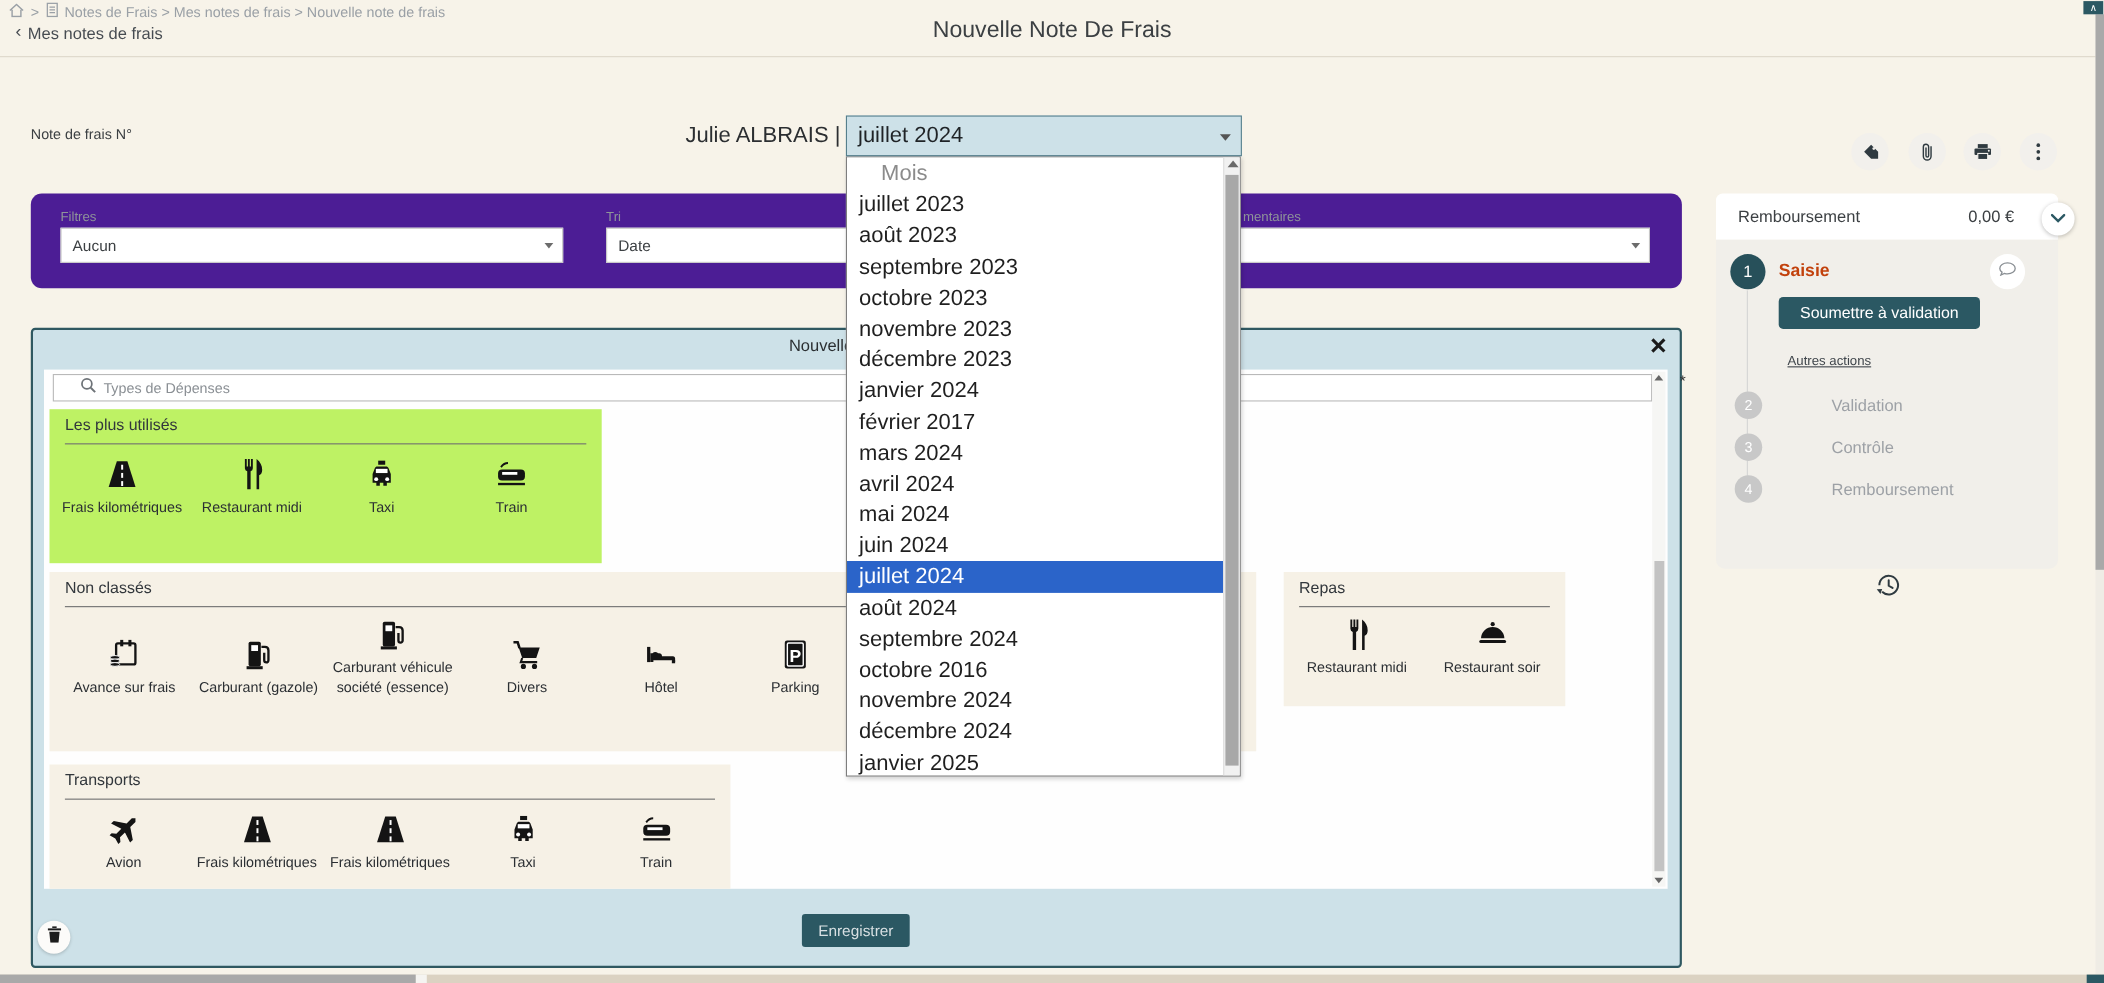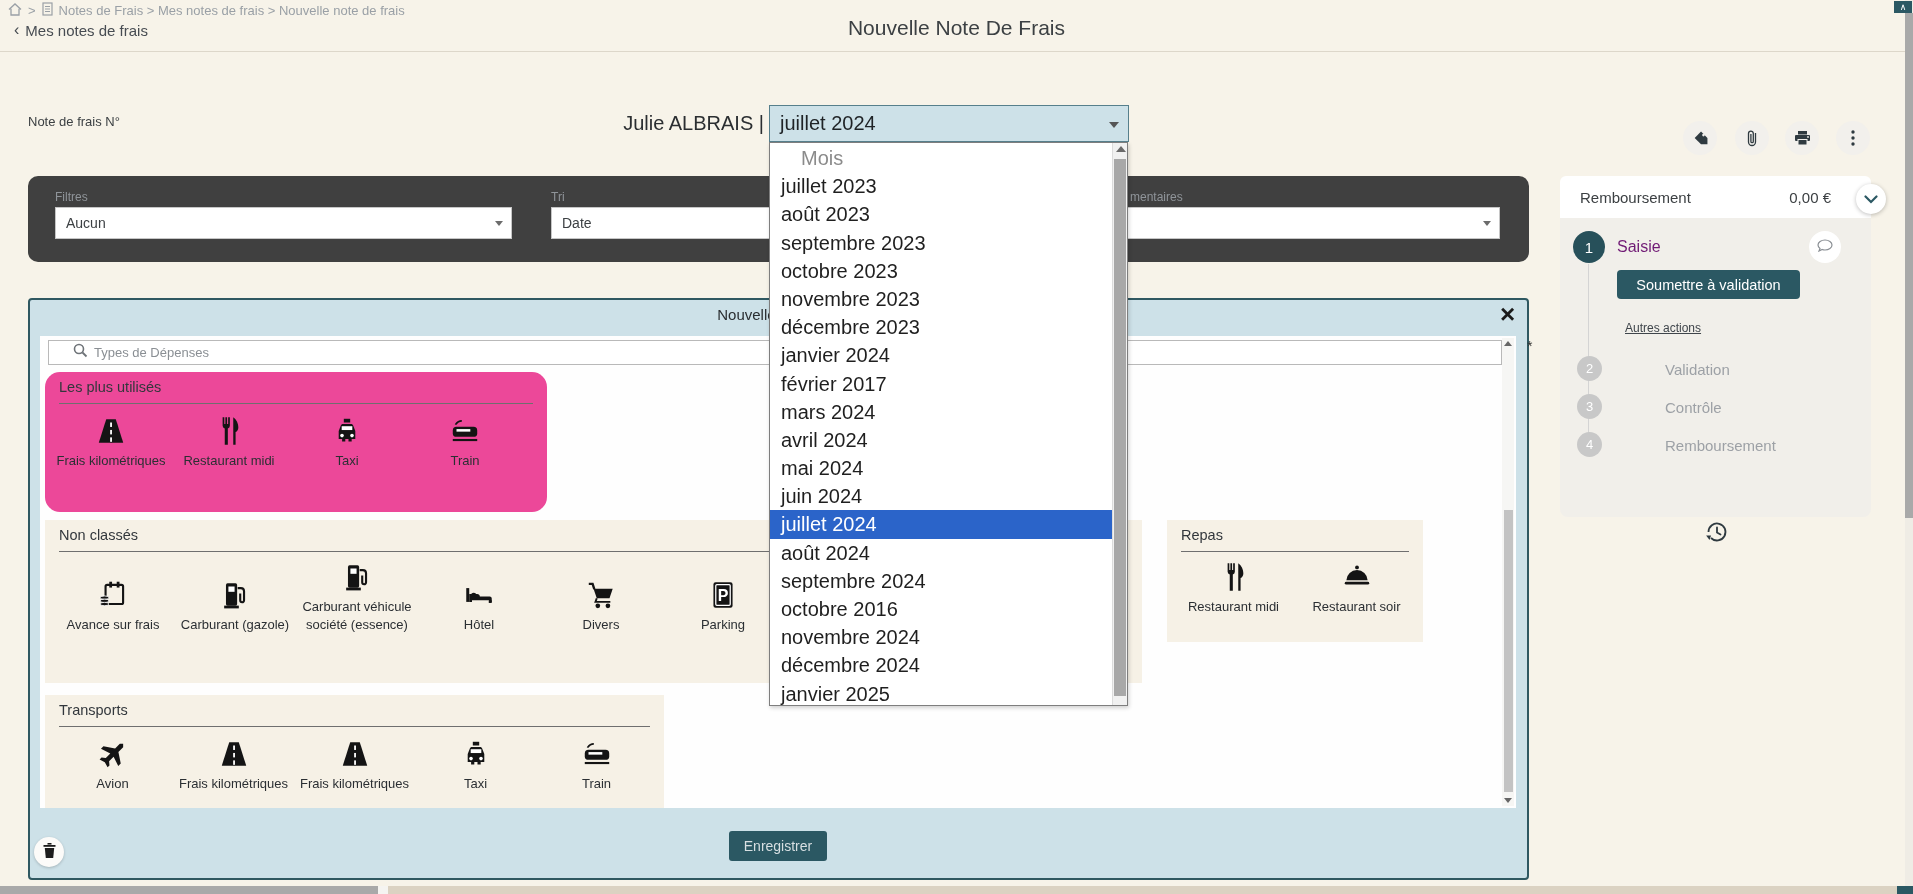--- a/index.html
+++ b/index.html
@@ -27,53 +27,53 @@
   .dd-option.selected { background:#2b64c9; color:#fff; }
   .dd-scroll { position:absolute; right:0; top:0; width:15px; height:100%; background:#f1f1f1; border-left:1px solid #dcdcdc; }
   .dd-scroll .btn-up { position:absolute; top:3px; left:3px; width:0; height:0; border-left:5px solid transparent; border-right:5px solid transparent; border-bottom:6px solid #6a6a6a; }
   .dd-scroll .thumb { position:absolute; left:1px; top:16px; width:12px; height:537px; background:#a8a8a8; }
 
   
   .chip { width:34px; height:34px; border-radius:50%; background:#f2f0ec; display:flex; align-items:center; justify-content:center; cursor:pointer; }
   .chip svg { display:block; }
 
   
-  .filter-bar { left:28px; top:176px; width:1501px; height:86px; background:#404040; border-radius:10px; }
+  .filter-bar { left:28px; top:176px; width:1501px; height:86px; background:#4c1d95; border-radius:10px; }
   .f-label { position:absolute; font-size:12px; color:#8f9499; }
   .f-select { position:absolute; height:32px; background:#fff; border:1px solid #c6c6c6; display:flex; align-items:center; padding:0 10px; font-size:14px; color:#3c4043; cursor:pointer; }
   .f-select .arrow { position:absolute; right:8px; top:13px; width:0; height:0; border-left:4.5px solid transparent; border-right:4.5px solid transparent; border-top:5.5px solid #6c6c6c; }
 
   
   .rp-header { left:1560px; top:176px; width:311px; height:42px; background:#fff; border-radius:6px 6px 0 0; display:flex; align-items:center; }
   .rp-title { margin-left:20px; font-size:15px; color:#3c4043; }
   .rp-amount { position:absolute; right:40px; font-size:15px; color:#3c4043; }
   .rp-collapse { left:1856px; top:184px; width:30px; height:30px; border-radius:50%; background:#fff; box-shadow:0 1px 4px rgba(0,0,0,.25); display:flex; align-items:center; justify-content:center; cursor:pointer; z-index:5; }
   .rp-body { left:1560px; top:218px; width:311px; height:299px; background:#f1efea; border-radius:0 0 8px 8px; }
   .step-line { left:1588px; top:264px; width:1px; height:172px; background:#d4d4d4; }
   .step-circle { border-radius:50%; color:#fff; display:flex; align-items:center; justify-content:center; }
   .sc-active { left:1573px; top:231px; width:32px; height:32px; background:#27505a; font-size:15px; }
   .sc-idle { width:25px; height:25px; background:#c8c8c8; font-size:13px; }
-  .step-label-active { left:1617px; top:238px; font-size:16px; font-weight:normal; color:#701a75; }
+  .step-label-active { left:1617px; top:238px; font-size:16px; font-weight:bold; color:#c2410c; }
   .step-label-idle { font-size:15px; color:#9da1a6;margin-left:48px; }
   .comment-btn { left:1809px; top:231px; width:32px; height:32px; border-radius:50%; background:#fff; display:flex; align-items:center; justify-content:center; cursor:pointer; }
   .submit-btn { left:1617px; top:270px; width:183px; height:29px; background:#2b5863; border-radius:4px; color:#fff; font-size:14.5px; display:flex; align-items:center; justify-content:center; cursor:pointer; }
   .autres { left:1625px; top:321px; font-size:12px; color:#3f454b; text-decoration:underline; cursor:pointer; }
 
   
   .modal { left:28px; top:298px; width:1501px; height:582px; background:#cde1e8; border:2px solid #2f5861; border-radius:4px; }
   .m-title { left:28px; top:306px; width:1501px; text-align:center; font-size:15px; color:#2a2e31; }
   .m-close { left:1500px; top:301px; font-size:26px; font-weight:bold; color:#1a1a1a; cursor:pointer; line-height:1; z-index:20; }
   .m-body { left:40px; top:336px; width:1476px; height:472px; background:#fefefe; overflow:hidden; }
   .search-box { left:48px; top:340px; width:1454px; height:25px; background:#fff; border:1px solid #b9b9b9; display:flex; align-items:center;padding-left:17px; }
   .search-box input { border:none; outline:none; flex:1; font-size:13px; color:#3c4043; font-family:"Liberation Sans",sans-serif; background:transparent; }
   .search-box input::placeholder { color:#8a8f94; }
   .req-star { left:1527px; top:338px; font-size:14px; color:#333; }
 
   .cat-panel { position:absolute; }
-  .cat-blue { background:#ec4899;border-radius:15px; }
+  .cat-blue { background:#bef264; }
   .cat-cream { background:#f6f1e6; }
   .cat-title { position:absolute; left:14px; top:7px; font-size:14.5px; color:#32373c; }
   .cat-hr { position:absolute; left:14px; height:1px; background:#6f6f6f; }
   .cat-items { position:absolute; display:flex; }
   .cat-item { display:flex; flex-direction:column; align-items:center; cursor:pointer;justify-content:flex-end; }
   .cat-item svg { display:block; }
   .cat-item .lbl { margin-top:4px; font-size:13px; color:#2b2f33; text-align:center; line-height:1.35; }
 
   .m-scroll { left:1502px; top:338px; width:12px; height:468px; background:#f6f6f4; }
   .m-scroll .thumb { position:absolute; left:1.5px; top:172px; width:9px; height:282px; background:#c3c3c3; }
@@ -333,39 +333,39 @@
             <rect x="9.8" y="8" width="5.8" height="5" fill="#fff"></rect>
             <rect x="5.8" y="26" width="13.8" height="2.6" fill="#141414"></rect>
             <path d="M18.5 9.5 h3 c2 0 3 1.2 3 3 v8.5 a1.8 1.8 0 0 1-3.6 0 v-6.5" fill="none" stroke="#141414" stroke-width="2"></path>
           </svg>
         </span>
         <div class="lbl" style="max-width: 112px;">Carburant véhicule société (essence)</div>
       </div>
       <div class="cat-item" style="width: 122px;">
         <span>
           <svg width="34" height="34" viewBox="0 0 32 32">
-            <rect x="4" y="9.5" width="2.8" height="13" fill="#141414"></rect>
-            <circle cx="11" cy="16.5" r="2.6" fill="#141414"></circle>
-            <path d="M6.8 19.5 V15 h7.5 c1.5 0 2.5 1 2.5 2.5 h9.2 c1.5 0 2 1 2 2 v3 h-2.6 v-1.5 H9.4 v1.5 H6.8 Z" fill="#141414"></path>
-            <rect x="25.2" y="21" width="2.8" height="2.5" fill="#141414"></rect>
-          </svg>
-        </span>
-        <div class="lbl" style="max-width: 112px;">Hôtel</div>
-      </div>
-      <div class="cat-item" style="width: 122px;">
-        <span>
-          <svg width="34" height="34" viewBox="0 0 32 32">
             <path d="M4.5 5.5 h3.6 l1.6 5" fill="none" stroke="#141414" stroke-width="2.2"></path>
             <path d="M9 10 h18 l-3 9 H12 Z" fill="#141414"></path>
             <path d="M12 19 l-1.2 3.5 h14" fill="none" stroke="#141414" stroke-width="1.8"></path>
             <circle cx="13" cy="26.2" r="2.2" fill="#141414"></circle>
             <circle cx="22.5" cy="26.2" r="2.2" fill="#141414"></circle>
           </svg>
         </span>
         <div class="lbl" style="max-width: 112px;">Divers</div>
+      </div>
+      <div class="cat-item" style="width: 122px;">
+        <span>
+          <svg width="34" height="34" viewBox="0 0 32 32">
+            <rect x="4" y="9.5" width="2.8" height="13" fill="#141414"></rect>
+            <circle cx="11" cy="16.5" r="2.6" fill="#141414"></circle>
+            <path d="M6.8 19.5 V15 h7.5 c1.5 0 2.5 1 2.5 2.5 h9.2 c1.5 0 2 1 2 2 v3 h-2.6 v-1.5 H9.4 v1.5 H6.8 Z" fill="#141414"></path>
+            <rect x="25.2" y="21" width="2.8" height="2.5" fill="#141414"></rect>
+          </svg>
+        </span>
+        <div class="lbl" style="max-width: 112px;">Hôtel</div>
       </div>
       <div class="cat-item" style="width: 122px;">
         <span>
           <svg width="34" height="34" viewBox="0 0 32 32">
             <rect x="7" y="4" width="18" height="24" rx="2" fill="#141414"></rect>
             <rect x="9.2" y="6.2" width="13.6" height="19.6" rx="1" fill="none" stroke="#fff" stroke-width="1.2"></rect>
             <text x="16" y="22" text-anchor="middle" font-family="Liberation Sans, sans-serif" font-size="15" font-weight="bold" fill="#fff">P</text>
           </svg>
         </span>
         <div class="lbl" style="max-width: 112px;">Parking</div>

